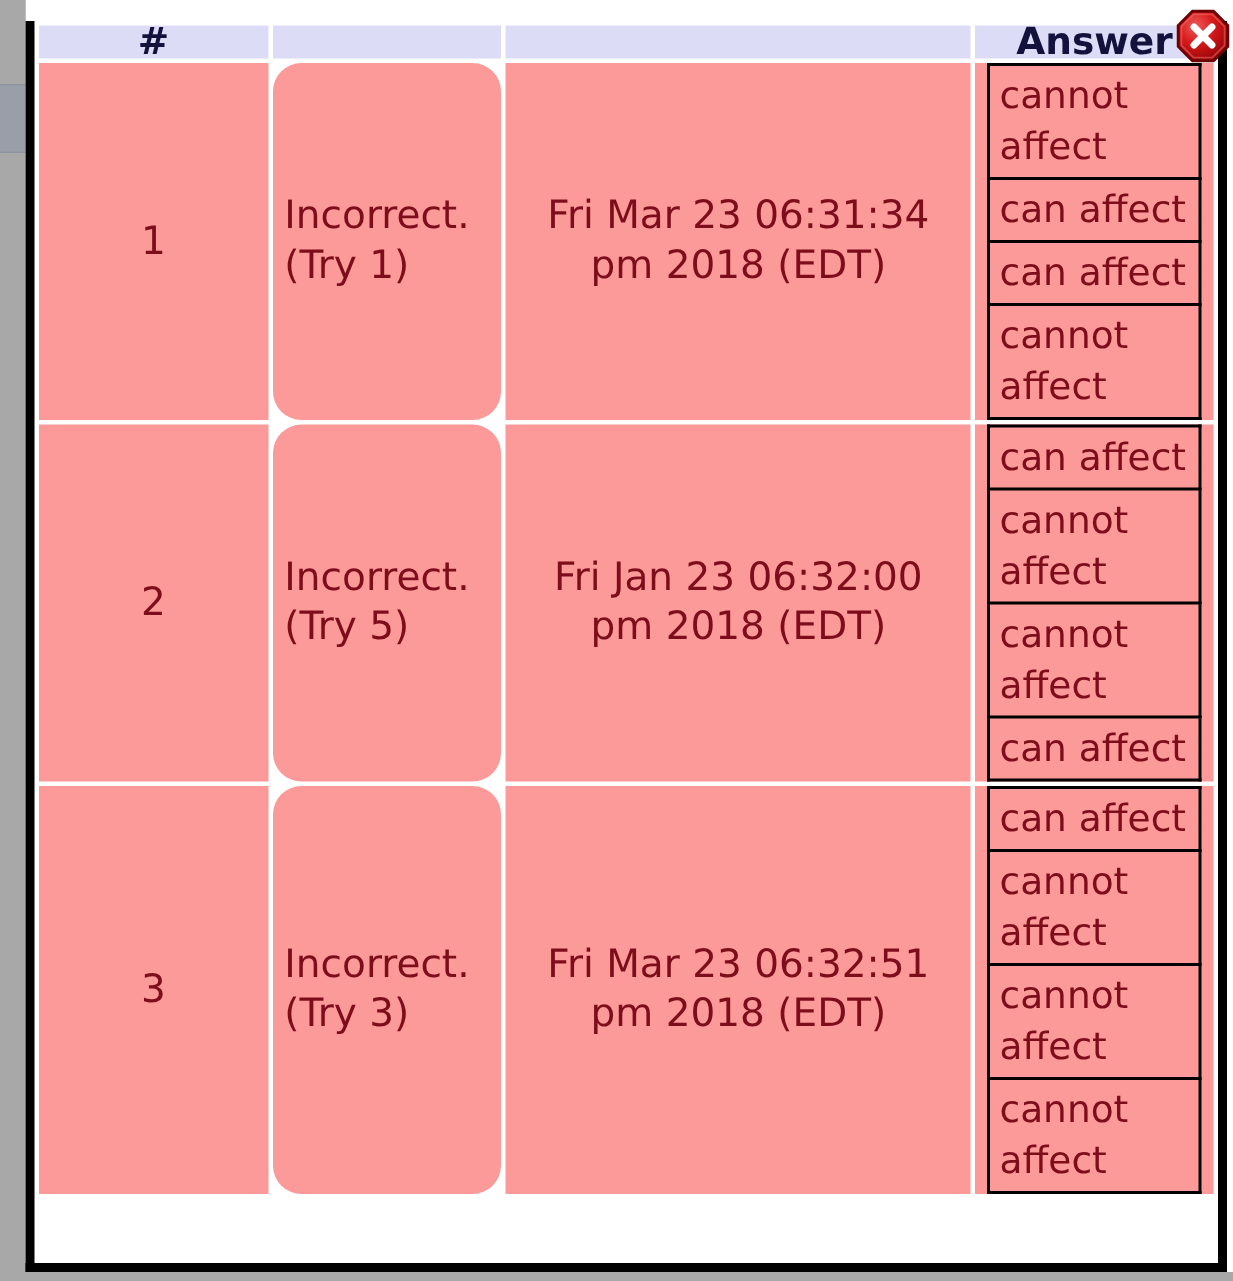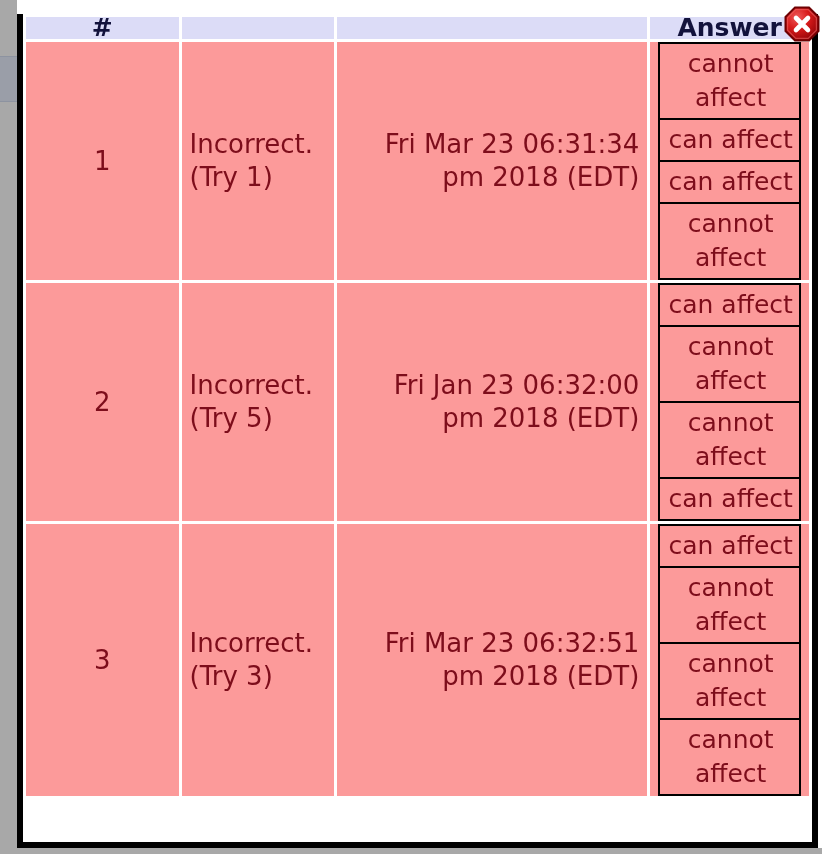--- a/index.html
+++ b/index.html
@@ -117,24 +117,25 @@
     vertical-align: middle;
   }
 
   td.col-num {
     text-align: center;
     width: 152px;
   }
   td.col-status {
     width: 152px;
     text-align: left;
+    border-radius: 19px;
   }
   td.col-time {
     width: 309px;
-    text-align: right;
+    text-align: center;
     margin-left: 16px;
   }
   td.col-answer {
     width: 158px;
     padding: 2px 4px 2px 6px;
     vertical-align: middle;
   }
 
   
   table.answer-list {
@@ -144,21 +145,21 @@
     background: #fc9a9a;
     table-layout: fixed;
   }
   table.answer-list td {
     border: 2px solid #000000;
     background: #fc9a9a;
     color: #7d0d1b;
     font-size: 25px;
     line-height: 34px;
     padding: 3px 4px 3px 6px;
-    text-align: center;
+    text-align: left;
     vertical-align: middle;
   }
 
   
   #close-badge {
     position: absolute;
     right: 2px;
     top: 6px;
     width: 36px;
     height: 36px;

